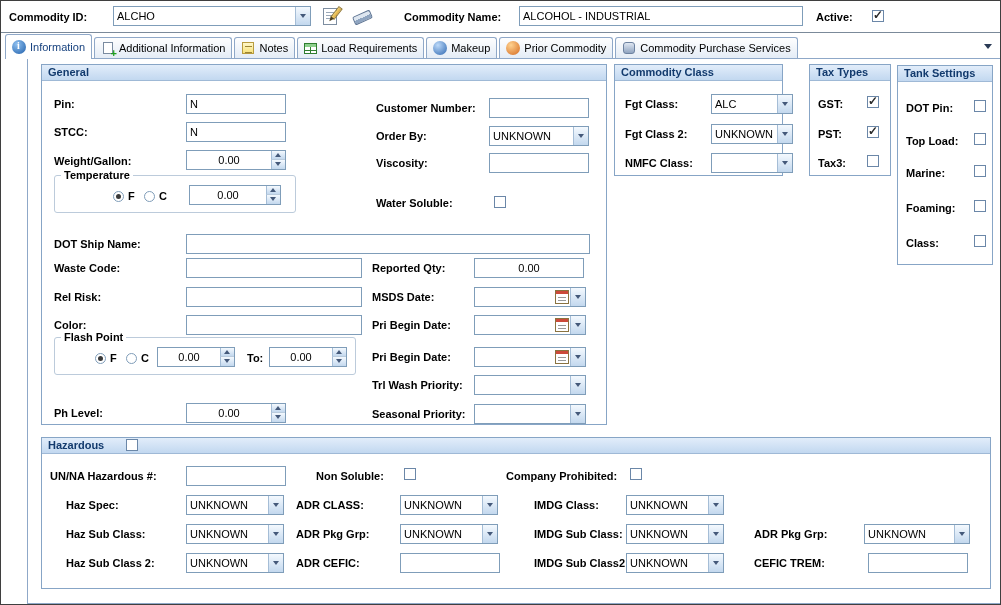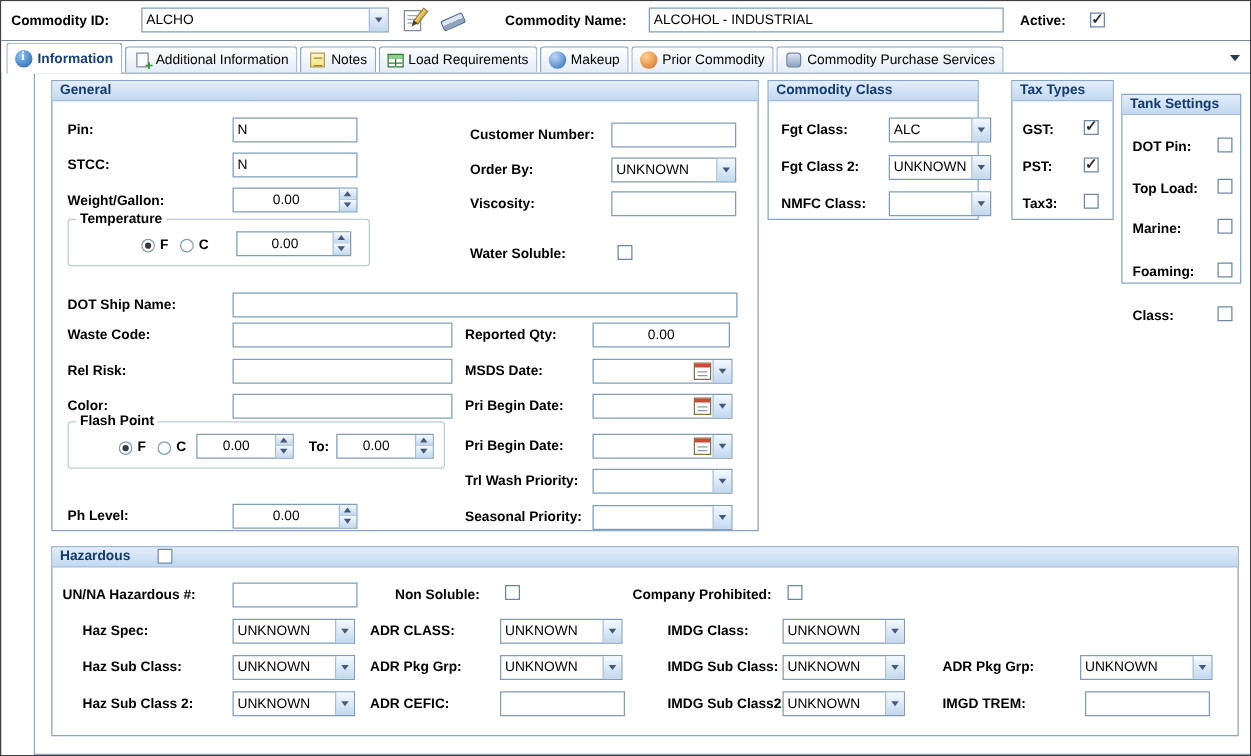--- a/index.html
+++ b/index.html
@@ -48,21 +48,21 @@
   .fset { position: absolute; border: 1px solid #bccbdb; border-radius: 3px; }
   .fleg { position: absolute; top: -7px; left: 6px; background: #fff; padding: 0 3px; font-size: 11px; font-weight: bold; white-space: nowrap; }
 
   
   .group { position: absolute; border: 1px solid #87a5c6; background: #fff; }
   .ghead { position: relative; height: 16px; background: linear-gradient(#e2edfa, #c2d8f0); border-bottom: 1px solid #9fb9d6; font-size: 11px; font-weight: bold; color: #123a6d; padding: 1px 6px 0; }
 
   
   .tabbar { position: absolute; left: 0; top: 32px; width: 100%; height: 25px; display: flex; align-items: flex-end; padding-left: 4px; background: #fff; }
   .tab { height: 21px; display: flex; align-items: center; gap: 4px; padding: 0 6px; margin-right: 2px; border: 1px solid #8fa8c8; border-bottom: none; border-radius: 3px 3px 0 0; background: linear-gradient(#fefefe, #e4ecf6); font-size: 11px; position: relative; z-index: 1; cursor: pointer; white-space: nowrap; }
-  .tab.selected { height: 25px; background: #fff; font-weight: bold; color: #16417e; z-index: 3; margin-bottom: -1px; }
+  .tab.selected { height: 25px; background: #fff; font-weight: normal; color: #16417e; z-index: 3; margin-bottom: -1px; }
   .tab-overflow { position: absolute; right: 8px; top: 11px; width: 0; height: 0; border-left: 4px solid transparent; border-right: 4px solid transparent; border-top: 5px solid #2a3a55; cursor: pointer; }
 
   .page { position: absolute; left: 2px; top: 57px; width: 997px; height: 546px; border: 1px solid #8fa8c8; background: #fff; z-index: 2; margin-left: 24px; }
 
   
   .ti { width: 14px; height: 14px; position: relative; flex: 0 0 auto; }
   .ti-info { border-radius: 50%; background: radial-gradient(circle at 35% 30%, #8fc0f0, #1f5faa); }
   .ti-info::after { content: "i"; position: absolute; left: 5px; top: 0; color: #fff; font: bold 10px "Liberation Serif", serif; }
   .ti-add { width: 10px; height: 12px; margin: 1px 2px; background: #fff; border: 1px solid #7a8ba0; }
   .ti-add::after { content: "+"; position: absolute; right: -5px; bottom: -6px; color: #1e9e1e; font: bold 11px "Liberation Sans", sans-serif; }
@@ -278,21 +278,21 @@
     <div class="group" style="left:781px;top:5px;width:82px;height:112px">
       <div class="ghead"><span>Tax Types</span></div>
       <span class="lbl" style="left:8px;top:33px">GST:</span>
       <span class="cb checked" style="left:57px;top:31px"></span>
       <span class="lbl" style="left:8px;top:63px">PST:</span>
       <span class="cb checked" style="left:57px;top:61px"></span>
       <span class="lbl" style="left:8px;top:92px">Tax3:</span>
       <span class="cb" style="left:57px;top:90px"></span>
     </div>
 
-    <div class="group" style="left:869px;top:16px;width:96px;height:152px">
+    <div class="group" style="left:869px;top:6px;width:96px;height:200px">
       <div class="ghead"><span>Tank Settings</span></div>
       <span class="lbl" style="left:8px;top:36px">DOT Pin:</span>
       <span class="cb" style="left:76px;top:34px"></span>
       <span class="lbl" style="left:8px;top:69px">Top Load:</span>
       <span class="cb" style="left:76px;top:67px"></span>
       <span class="lbl" style="left:8px;top:101px">Marine:</span>
       <span class="cb" style="left:76px;top:99px"></span>
       <span class="lbl" style="left:8px;top:136px">Foaming:</span>
       <span class="cb" style="left:76px;top:134px"></span>
       <span class="lbl" style="left:8px;top:171px">Class:</span>
@@ -355,18 +355,18 @@
         <input class="cval" readonly="" value="UNKNOWN" style="">
         <span class="cbtn"></span>
       </div>
       <span class="lbl" style="left:254px;top:119px">ADR CEFIC:</span>
       <input class="tb" style="left: 358px; top: 115px; width: 100px;" value="">
       <span class="lbl" style="left:492px;top:119px">IMDG Sub Class2:</span>
       <div class="combo" style="left:584px;top:115px;width:98px">
         <input class="cval" readonly="" value="UNKNOWN" style="">
         <span class="cbtn"></span>
       </div>
-      <span class="lbl" style="left:712px;top:119px">IMGD TREM:</span>
+      <span class="lbl" style="left:712px;top:119px">CEFIC TREM:</span>
       <input class="tb" style="left: 826px; top: 115px; width: 100px;" value="">
     </div>
 
   </div>
 </div>
 
 </body></html>

